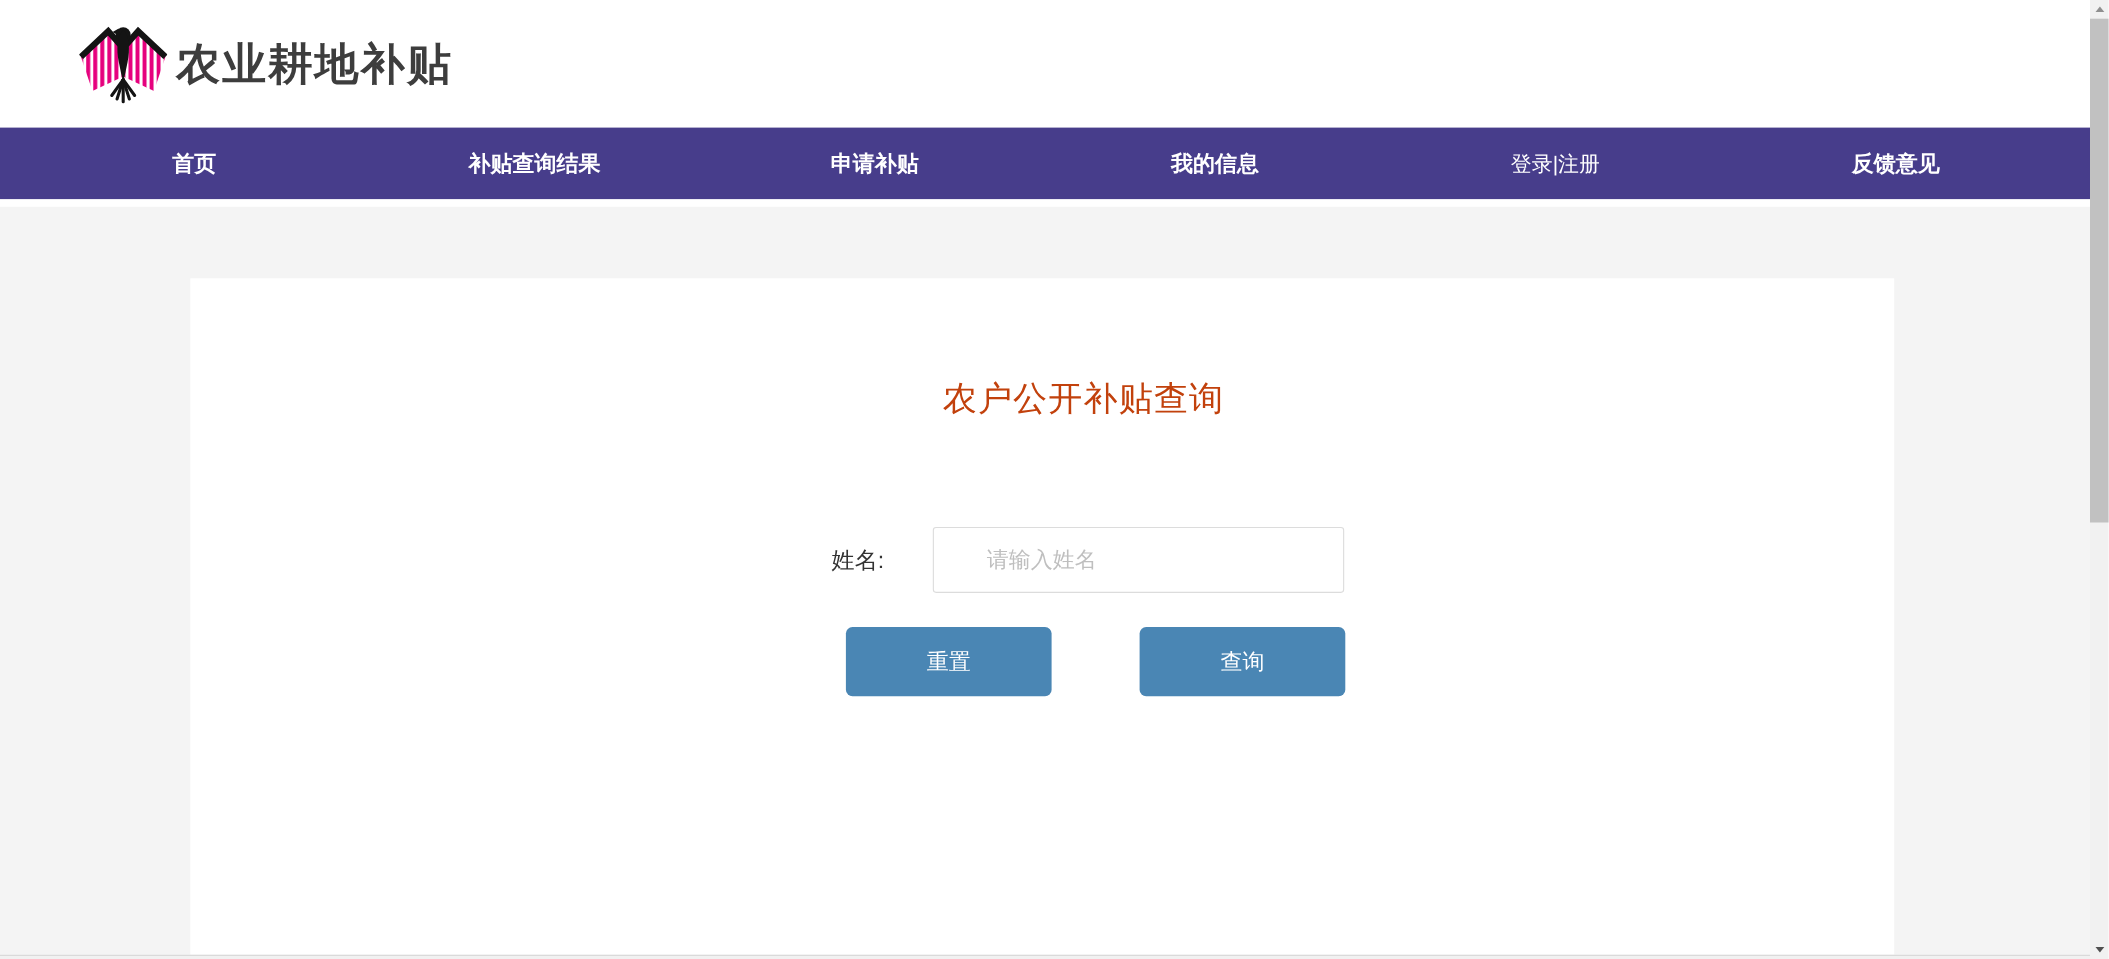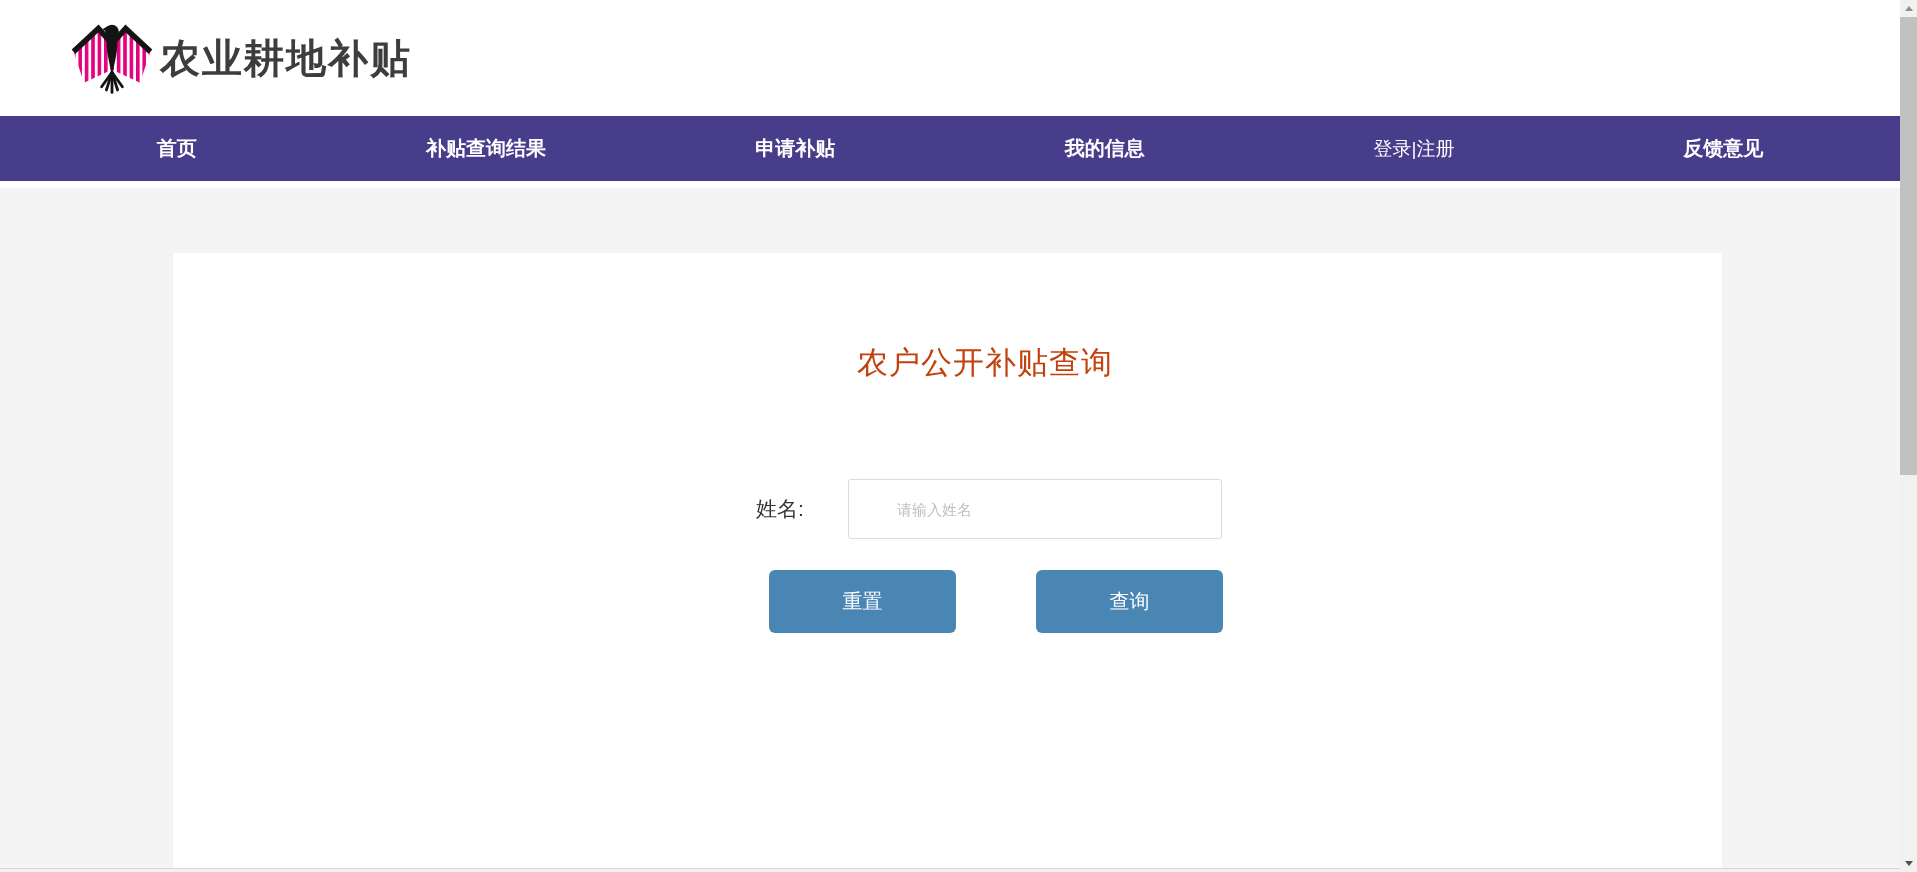--- a/index.html
+++ b/index.html
@@ -59,21 +59,21 @@
     letter-spacing:1px;
   }
   .form-row {
     display:flex; align-items:center;
     margin-left:81px; margin-bottom:30px; height:60px;
   }
   .form-label { width:92px; font-size:21px; color:#333333; white-space:nowrap; }
   .form-input {
     width:374px; height:60px;
     border:1px solid #dcdcdc; border-radius:3px;
-    padding-left:48px; font-size:15px; color:#333333;
+    padding-left:48px; font-size:20px; color:#333333;
     outline:none; background:#ffffff;
   }
   .form-input::placeholder { color:#bfbfbf; }
   .btn-row { display:flex; margin-left:94px; margin-top:31px; gap:80px; }
   .btn {
     width:187px; height:63px;
     background:#4a86b4; color:#ffffff;
     font-size:20px; border:none; border-radius:6px;
     cursor:pointer; font-family:inherit;
   }

